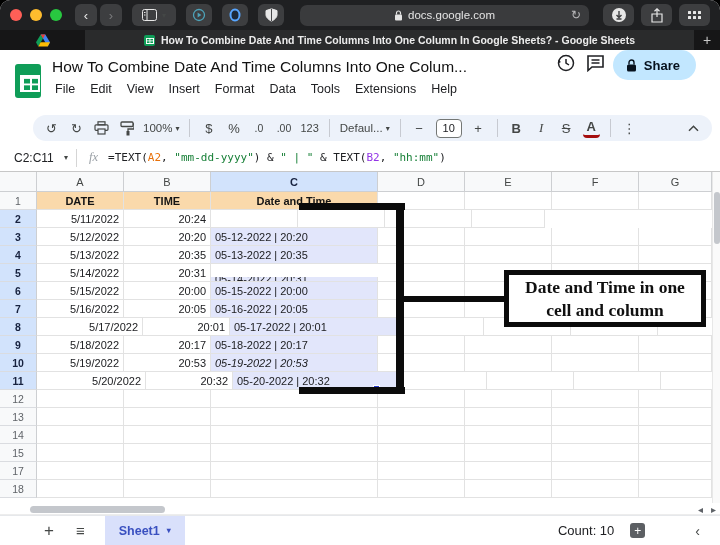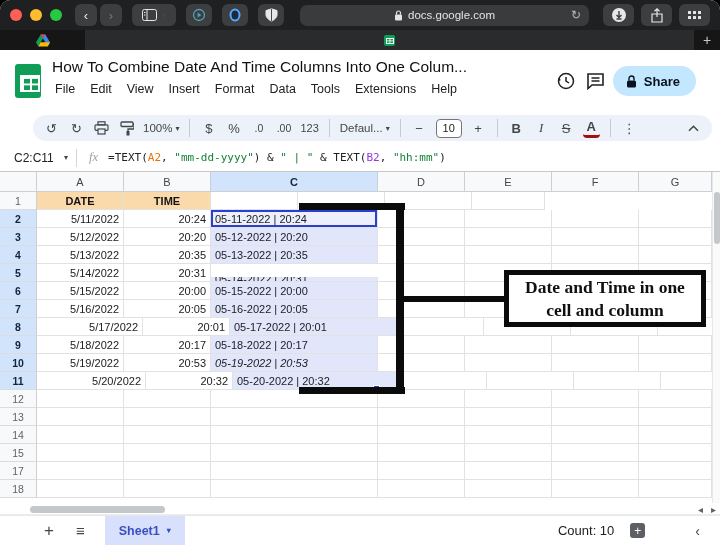--- a/index.html
+++ b/index.html
@@ -44,21 +44,21 @@
   .sheader { height:62px; background:#fff; display:flex; flex:none; position:relative; }
   .slogo { width:26px; height:34px; background:#0f9d58; border-radius:3px; margin:14px 0 0 15px;
     position:relative; flex:none; }
   .slogo::after { content:""; position:absolute; left:5px; top:11px; width:16px; height:13px;
     background:linear-gradient(#fff 2px,transparent 2px),linear-gradient(90deg,#fff 2px,transparent 2px);
     background-size:8px 6.5px; border:2px solid #fff; }
   .title-menu { margin-left:11px; padding-top:8px; min-width:0; }
   .doc-title { font-size:15.5px; color:#111; white-space:nowrap; }
   .menu-row { display:flex; gap:9px; margin-top:5px; }
   .menu-row span { font-size:12.5px; color:#202124; padding:1px 3px; border-radius:4px; cursor:default; }
-  .hdr-icons { margin-left:auto; display:flex; align-items:center; gap:4px; padding-right:24px; }
+  .hdr-icons { margin-left:auto; display:flex; align-items:flex-start; gap:4px; padding-right:24px; }
   .hicon { width:26px; height:26px; display:flex; align-items:center; justify-content:center; }
   .share-pill { height:30px; background:#c2e7ff; border-radius:15px; display:flex; align-items:center;
     gap:7px; padding:0 16px 0 13px; color:#07121e; font-size:13px; font-weight:bold; }
 
   
   .toolbar-band { height:32px; background:#fff; flex:none; display:flex; align-items:center; }
   .toolbar { height:26px; margin:0 8px 0 33px; flex:1; background:#edf2fa; border-radius:13px;
     display:flex; align-items:center; padding:0 10px; gap:8px; color:#444746; font-size:12px; }
   .ti { min-width:17px; height:20px; display:flex; align-items:center; justify-content:center;
     font-size:13px; border-radius:4px; }
@@ -213,20 +213,21 @@
     <div class="pinned-tab">
       <svg width="14" height="13" viewBox="0 0 14 13">
         <polygon points="4.7,0.5 9.3,0.5 14,8.2 11.7,12.5" fill="#4285f4"></polygon>
         <polygon points="4.7,0.5 0,8.2 2.3,12.5 7,4.4" fill="#0f9d58"></polygon>
         <polygon points="2.3,12.5 11.7,12.5 14,8.2 4.6,8.2" fill="#fbbc04"></polygon>
         <polygon points="4.7,0.5 7,4.4 9.3,0.5" fill="#ea4335"></polygon>
       </svg>
     </div>
     <div class="active-tab">
       <span class="sheets-favicon"></span>
+      <span>How To Combine Date And Time Columns Into One Column In Google Sheets? - Google Sheets</span>
     </div>
     <div class="newtab-stub">
       <span>+</span>
     </div>
   </div>
 
   <div class="sheader">
     <div class="slogo"></div>
     <div class="title-menu">
       <div class="doc-title">How To Combine Date And Time Columns Into One Colum...</div>
@@ -338,30 +339,30 @@
           <div class="cell chead sel-hdr" style="width: 167px;">C</div>
           <div class="cell chead" style="width: 87px;">D</div>
           <div class="cell chead" style="width: 87px;">E</div>
           <div class="cell chead" style="width: 87px;">F</div>
           <div class="cell chead" style="width: 73px;">G</div>
         </div>
         <div class="grow">
           <div class="cell rhead" style="width: 37px;">1</div>
           <div class="cell peach" style="width: 87px;">DATE</div>
           <div class="cell peach" style="width: 87px;">TIME</div>
+          <div class="cell peach" style="width: 167px;">Date and Time</div>
           <div class="cell " style="width: 87px;"></div>
           <div class="cell " style="width: 87px;"></div>
           <div class="cell " style="width: 87px;"></div>
           <div class="cell " style="width: 73px;"></div>
         </div>
         <div class="grow">
           <div class="cell rhead sel-hdr" style="width: 37px;">2</div>
           <div class="cell num" style="width: 87px;">5/11/2022</div>
           <div class="cell num" style="width: 87px;">20:24</div>
-          <div class="cell active-cell sel-cell" style="width: 167px;">05-11-2022 | 20:24</div>
           <div class="cell " style="width: 87px;"></div>
           <div class="cell " style="width: 87px;"></div>
           <div class="cell " style="width: 87px;"></div>
           <div class="cell " style="width: 73px;"></div>
         </div>
         <div class="grow">
           <div class="cell rhead sel-hdr" style="width: 37px;">3</div>
           <div class="cell num" style="width: 87px;">5/12/2022</div>
           <div class="cell num" style="width: 87px;">20:20</div>
           <div class="cell sel-cell" style="width: 167px;">05-12-2022 | 20:20</div>

